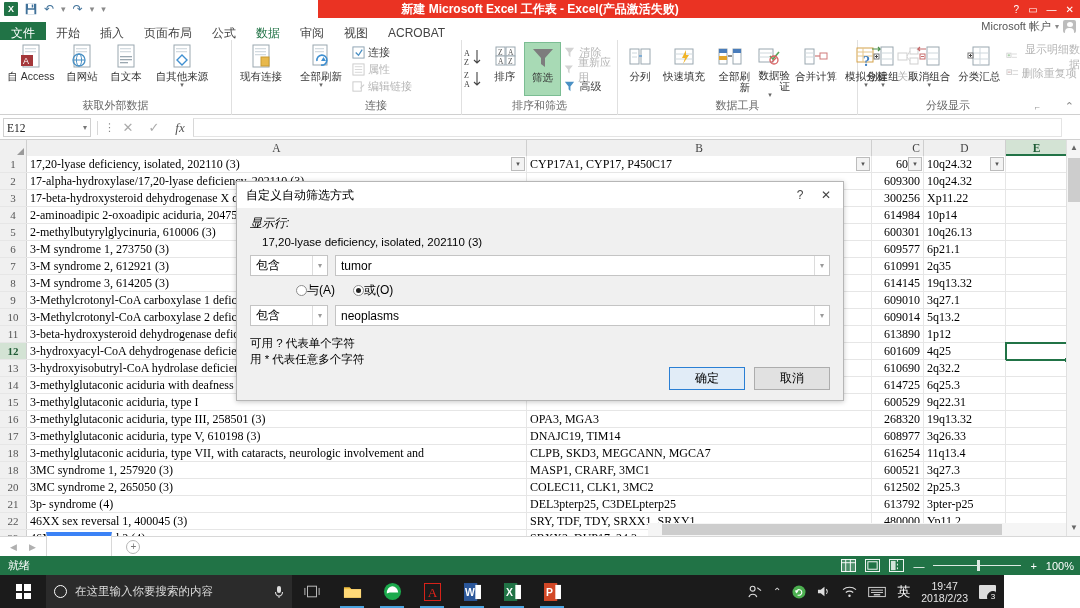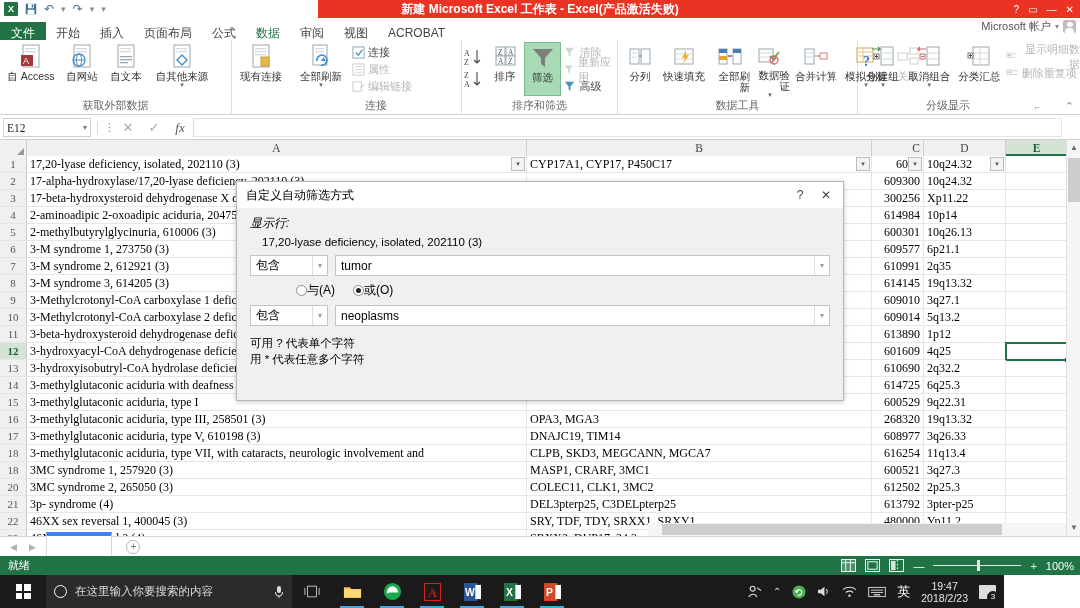--- a/index.html
+++ b/index.html
@@ -1142,16 +1142,20 @@
           <span>neoplasms</span>
           <span class="ar">▾</span>
         </div>
       </div>
 
       <div class="hint">
         <div>可用 ? 代表单个字符</div>
         <div>用 * 代表任意多个字符</div>
       </div>
 
+      <div class="dlg-actions">
+        <div class="btn primary">确定</div>
+        <div class="btn">取消</div>
+      </div>
     </div>
   </div>
 
 </div>
 
 </body></html>

